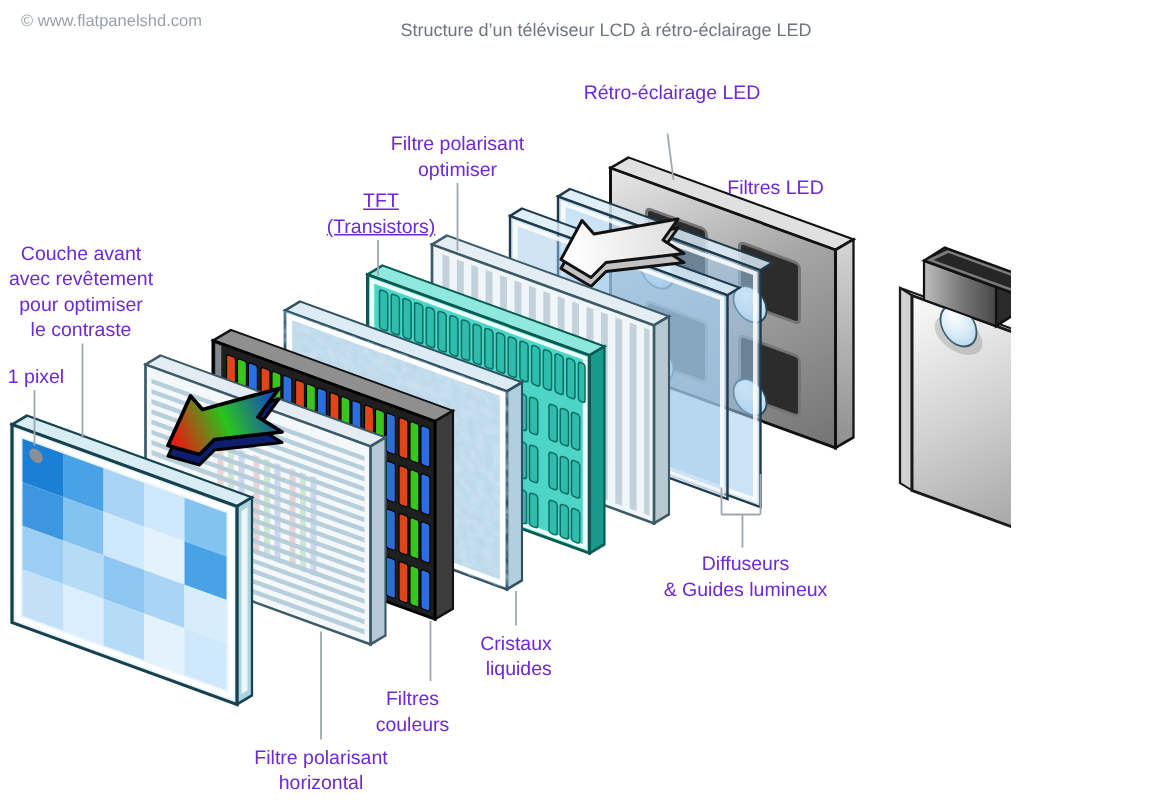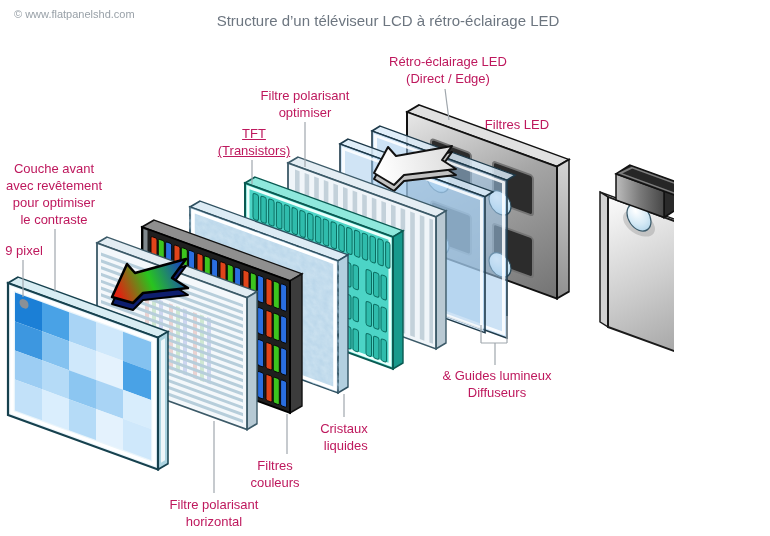--- a/index.html
+++ b/index.html
@@ -1,22 +1,22 @@
 <!DOCTYPE html>
 <html><head>
 <meta charset="utf-8">
 <style>
   html,body{margin:0;padding:0;background:#fff;}
   .stage{position:relative;width:674px;height:536px;background:#ffffff;overflow:hidden;
          font-family:"Liberation Sans",sans-serif;}
   .art{position:absolute;left:0;top:0;}
   .lbl{position:absolute;transform:translateX(-50%);text-align:center;white-space:nowrap;
-       color:#be185d;font-size:13px;line-height:17px;}
+       color:#6d28d9;font-size:13px;line-height:17px;}
   .lbl div{pointer-events:none;}
-  .title{font-size:15px;color:#6d7680;}
+  .title{font-size:12px;color:#6d7680;margin-left:16px;}
   .watermark{position:absolute;left:14px;top:8px;font-size:11px;color:#99a1a8;}
 </style>
 </head>
 <body>
 
 <div class="stage">
 
 <svg class="art" width="770" height="536" viewBox="0 0 770 536">
   <defs>
     <linearGradient id="gradRain" gradientUnits="userSpaceOnUse" x1="118" y1="292" x2="188" y2="262">
@@ -394,44 +394,43 @@
 
 <div class="lbl title" style="left:388px;top:12px;">Structure d’un téléviseur LCD à rétro-éclairage LED</div>
 
 <div class="lbl" style="left:54px;top:160px;">
   <div>Couche avant</div>
   <div>avec revêtement</div>
   <div>pour optimiser</div>
   <div>le contraste</div>
 </div>
 
-<div class="lbl" style="left:24px;top:242px;">9 pixel</div>
+<div class="lbl" style="left:24px;top:242px;">1 pixel</div>
 
 <div class="lbl" style="left:254px;top:125px;text-decoration:underline;">
   <div>TFT</div>
   <div>(Transistors)</div>
 </div>
 
 <div class="lbl" style="left:305px;top:87px;">
   <div>Filtre polarisant</div>
   <div>optimiser</div>
 </div>
 
 <div class="lbl" style="left:448px;top:53px;">
   <div>Rétro-éclairage LED</div>
-  <div>(Direct / Edge)</div>
 </div>
 
 <div class="lbl" style="left:517px;top:116px;">Filtres LED</div>
 
 <div class="lbl" style="left:704px;top:176px;">Edge LED</div>
 
 <div class="lbl" style="left:497px;top:367px;">
+  <div>Diffuseurs</div>
   <div>&amp; Guides lumineux</div>
-  <div>Diffuseurs</div>
 </div>
 
 <div class="lbl" style="left:344px;top:420px;text-align:right;">
   <div>Cristaux</div>
   <div>liquides</div>
 </div>
 
 <div class="lbl" style="left:275px;top:457px;">
   <div>Filtres</div>
   <div>couleurs</div>

